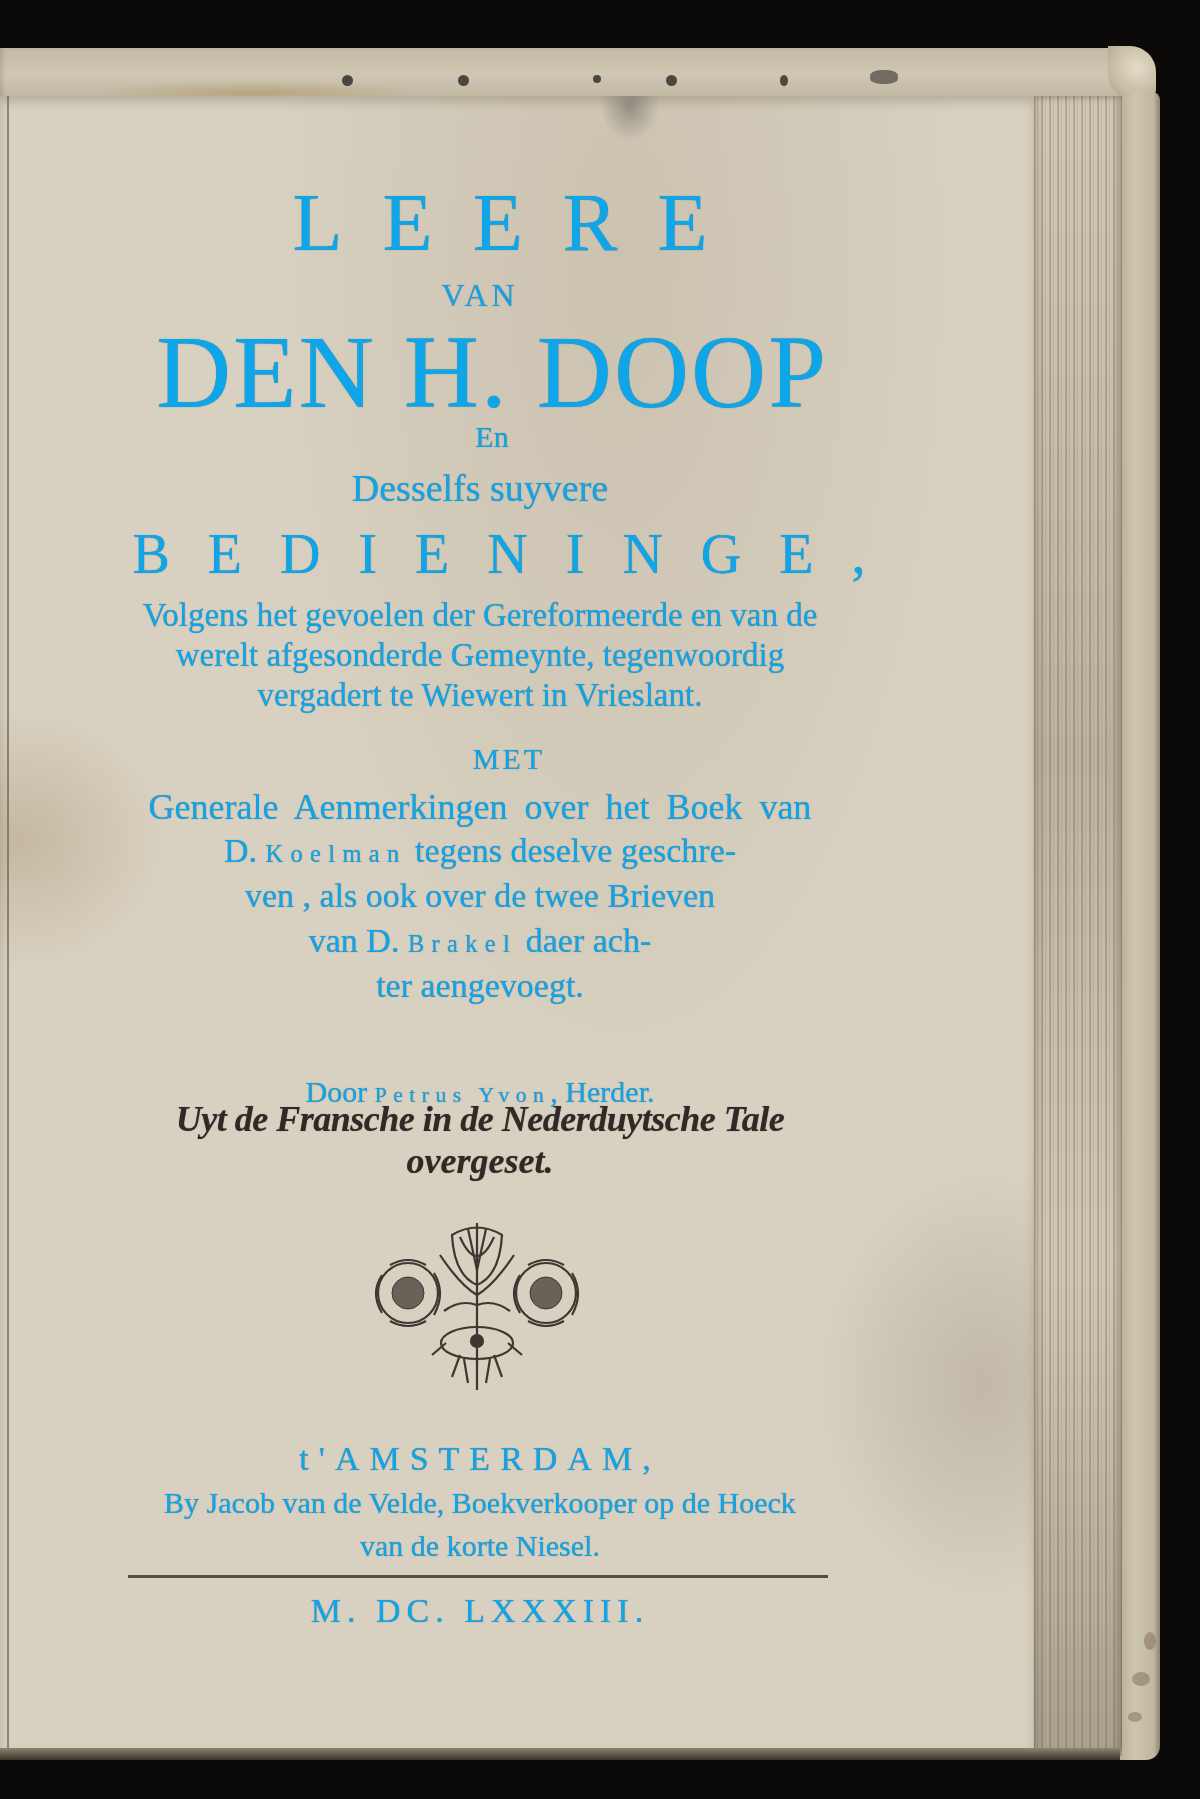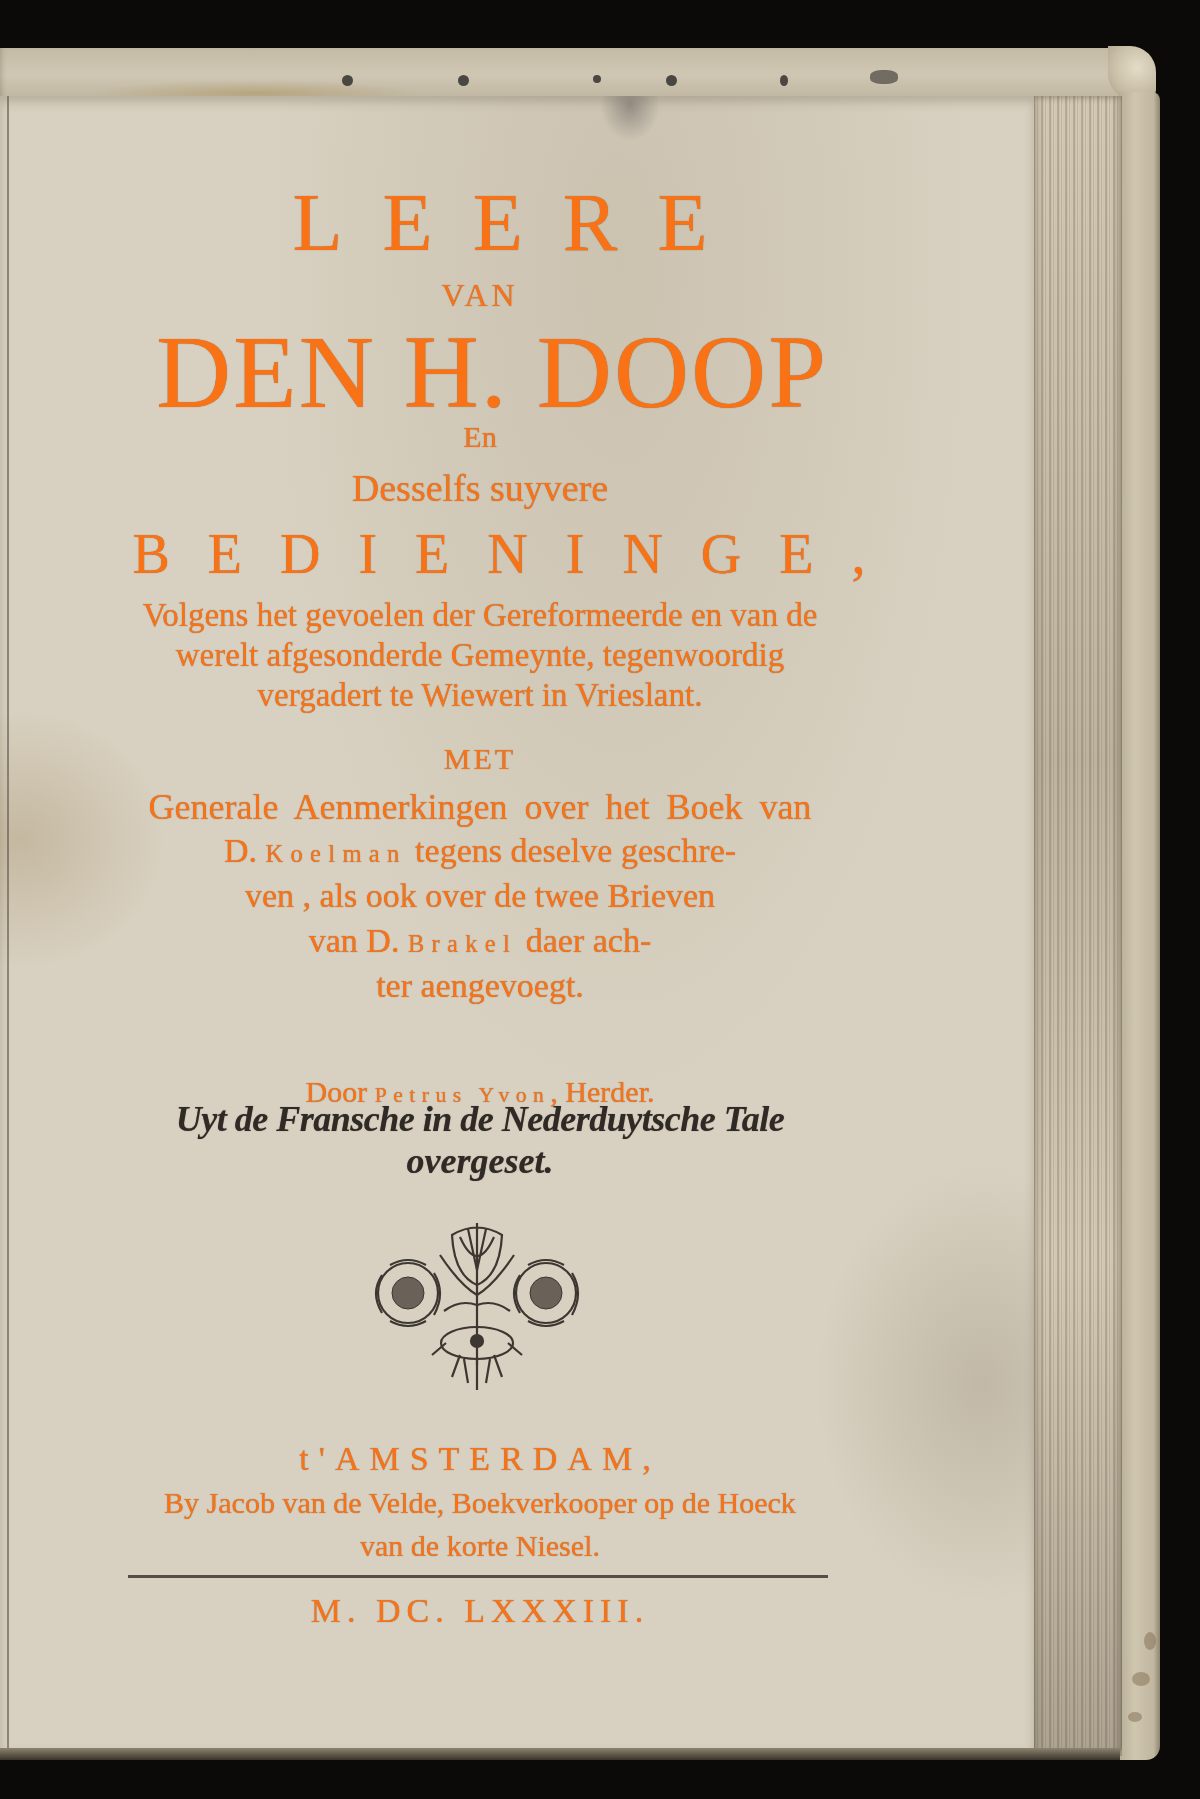--- a/index.html
+++ b/index.html
@@ -69,33 +69,33 @@
       position: absolute; left: 600px; top: 0; width: 60px; height: 45px;
       background: radial-gradient(ellipse at 50% 20%, rgba(110,105,100,0.6) 0%, rgba(0,0,0,0) 70%);
     }
     .page-bottom-strip {
       position: absolute; left: 0; top: 1748px; width: 1120px; height: 12px;
       background: linear-gradient(180deg, #8d8470 0%, #3a342b 100%);
     }
     
     .t {
       position: absolute; left: 0; width: 960px; text-align: center;
-      color: #f97316; white-space: nowrap; margin: 0;
+      color: #0ea5e9; white-space: nowrap; margin: 0;
       text-shadow: 0 0 1px rgba(61,55,49,0.6);
     }
     .leere { top: 176px; font-size: 82px; letter-spacing: 40px; padding-left: 40px; }
     .van { top: 277px; font-size: 32px; letter-spacing: 4px; }
     .doop { top: 312px; font-size: 104px; letter-spacing: 2px; padding-left: 12px; }
-    .en { top: 420px; font-size: 30px; }
+    .en { top: 420px; font-size: 30px; padding-left: 12px; }
     .dessels { top: 466px; font-size: 38px; }
     .bedieninge { top: 522px; font-size: 56px; letter-spacing: 38px; padding-left: 38px; }
     .volgens1 { top: 597px; font-size: 33px; }
     .volgens2 { top: 637px; font-size: 33px; }
     .volgens3 { top: 677px; font-size: 33px; }
-    .met { top: 742px; font-size: 30px; letter-spacing: 3px; }
+    .met { top: 742px; font-size: 30px; letter-spacing: 3px; margin-left: 29px; }
     .gen1 { top: 786px; font-size: 36px; word-spacing: 8px; }
     .gen2 { top: 832px; font-size: 34px; }
     .gen3 { top: 877px; font-size: 34px; }
     .gen4 { top: 922px; font-size: 34px; }
     .gen5 { top: 967px; font-size: 34px; }
     .sc { font-size: 0.72em; letter-spacing: 0.3em; }
     .door { top: 1075px; font-size: 30px; }
     .blackletter1 { top: 1098px; font-size: 36px; font-weight: bold; color: #2f2a25; letter-spacing: -0.5px; font-style: italic; }
     .blackletter2 { top: 1140px; font-size: 36px; font-weight: bold; color: #2f2a25; font-style: italic; }
     .amsterdam { top: 1440px; font-size: 34px; letter-spacing: 10px; }

